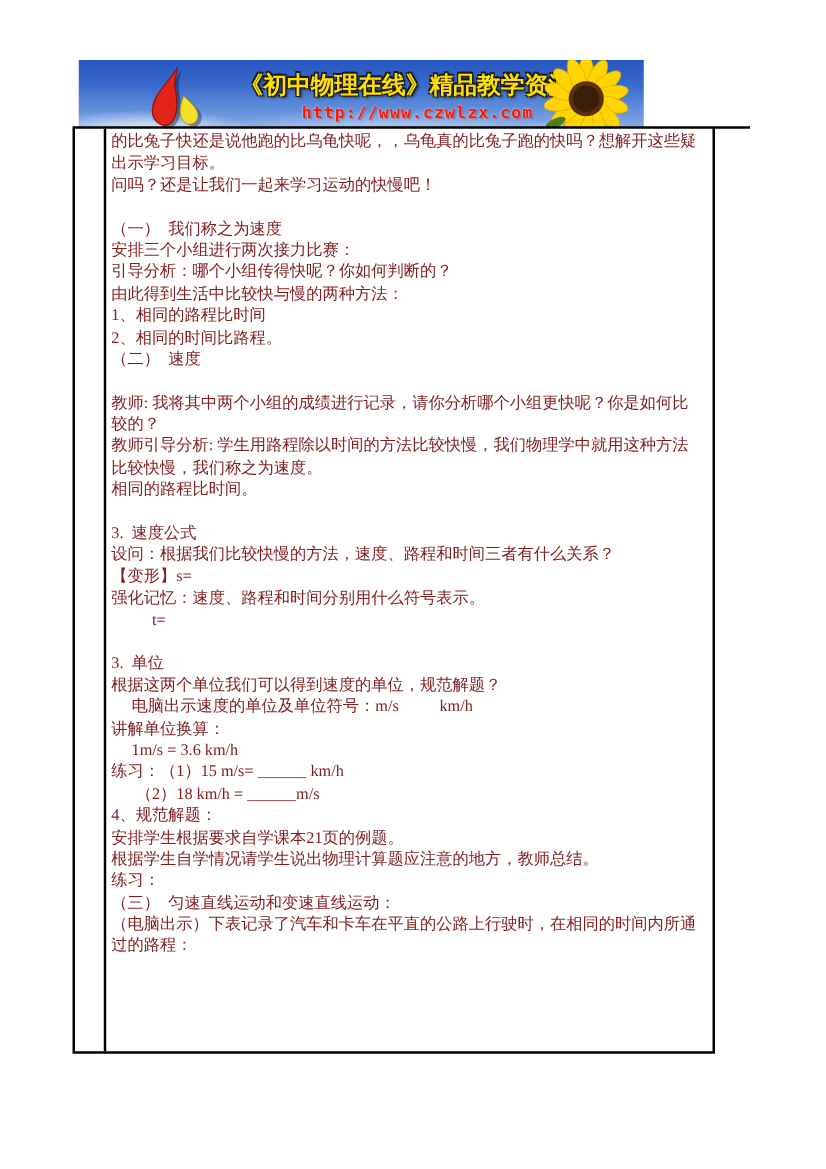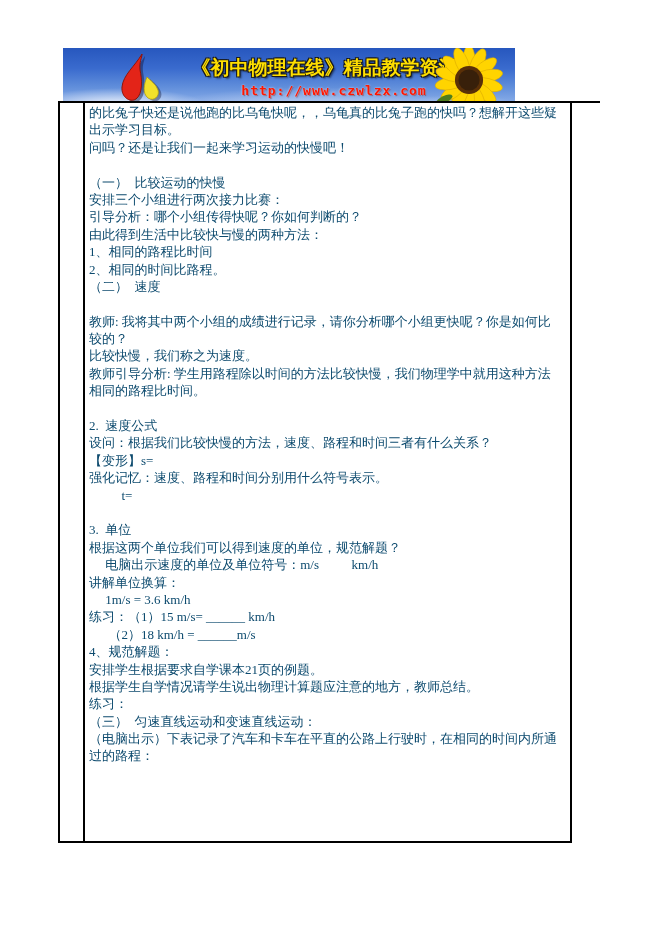--- a/index.html
+++ b/index.html
@@ -34,21 +34,21 @@
   .banner-sunflower{position:absolute;right:2px;bottom:-26px;}
   
   .overhang{position:absolute;left:572px;top:101px;width:28px;height:2px;background:#000;}
   .doc-table{
     position:absolute;left:58px;top:101px;width:514px;height:742px;
     border:2px solid #000;box-sizing:border-box;display:flex;
   }
   .left-col{width:25px;border-right:2px solid #000;box-sizing:border-box;}
   .main-col{flex:1;padding:1px 3px 0 4px;overflow:hidden;}
   .doc-line{
-    height:17.4px;line-height:17.4px;font-size:13px;color:#0c4a6e;
+    height:17.4px;line-height:17.4px;font-size:13px;color:#7f1d1d;
     white-space:pre;overflow:visible;
     font-family:"Liberation Serif","DejaVu Serif",serif;
   }
 </style>
 </head>
 <body>
 
 <div class="page">
 
   <div class="banner">
@@ -92,35 +92,35 @@
   <div class="overhang"></div>
 
   <div class="doc-table">
     <div class="left-col"></div>
     <div class="main-col">
       <div>
           <div class="doc-line">的比兔子快还是说他跑的比乌龟快呢，，乌龟真的比兔子跑的快吗？想解开这些疑</div>
           <div class="doc-line">出示学习目标。</div>
           <div class="doc-line">问吗？还是让我们一起来学习运动的快慢吧！</div>
           <div class="doc-line">&nbsp;</div>
-          <div class="doc-line">（一）  比较运动的快慢</div>
+          <div class="doc-line">（一）  我们称之为速度</div>
           <div class="doc-line">安排三个小组进行两次接力比赛：</div>
           <div class="doc-line">引导分析：哪个小组传得快呢？你如何判断的？</div>
           <div class="doc-line">由此得到生活中比较快与慢的两种方法：</div>
           <div class="doc-line">1、相同的路程比时间</div>
           <div class="doc-line">2、相同的时间比路程。</div>
           <div class="doc-line">（二）  速度</div>
           <div class="doc-line">&nbsp;</div>
           <div class="doc-line">教师: 我将其中两个小组的成绩进行记录，请你分析哪个小组更快呢？你是如何比</div>
           <div class="doc-line">较的？</div>
+          <div class="doc-line">教师引导分析: 学生用路程除以时间的方法比较快慢，我们物理学中就用这种方法</div>
           <div class="doc-line">比较快慢，我们称之为速度。</div>
-          <div class="doc-line">教师引导分析: 学生用路程除以时间的方法比较快慢，我们物理学中就用这种方法</div>
           <div class="doc-line">相同的路程比时间。</div>
           <div class="doc-line">&nbsp;</div>
-          <div class="doc-line">2.  速度公式</div>
+          <div class="doc-line">3.  速度公式</div>
           <div class="doc-line">设问：根据我们比较快慢的方法，速度、路程和时间三者有什么关系？</div>
           <div class="doc-line">【变形】s=</div>
           <div class="doc-line">强化记忆：速度、路程和时间分别用什么符号表示。</div>
           <div class="doc-line">          t=</div>
           <div class="doc-line">&nbsp;</div>
           <div class="doc-line">3.  单位</div>
           <div class="doc-line">根据这两个单位我们可以得到速度的单位，规范解题？</div>
           <div class="doc-line">     电脑出示速度的单位及单位符号：m/s          km/h</div>
           <div class="doc-line">讲解单位换算：</div>
           <div class="doc-line">     1m/s = 3.6 km/h</div>

